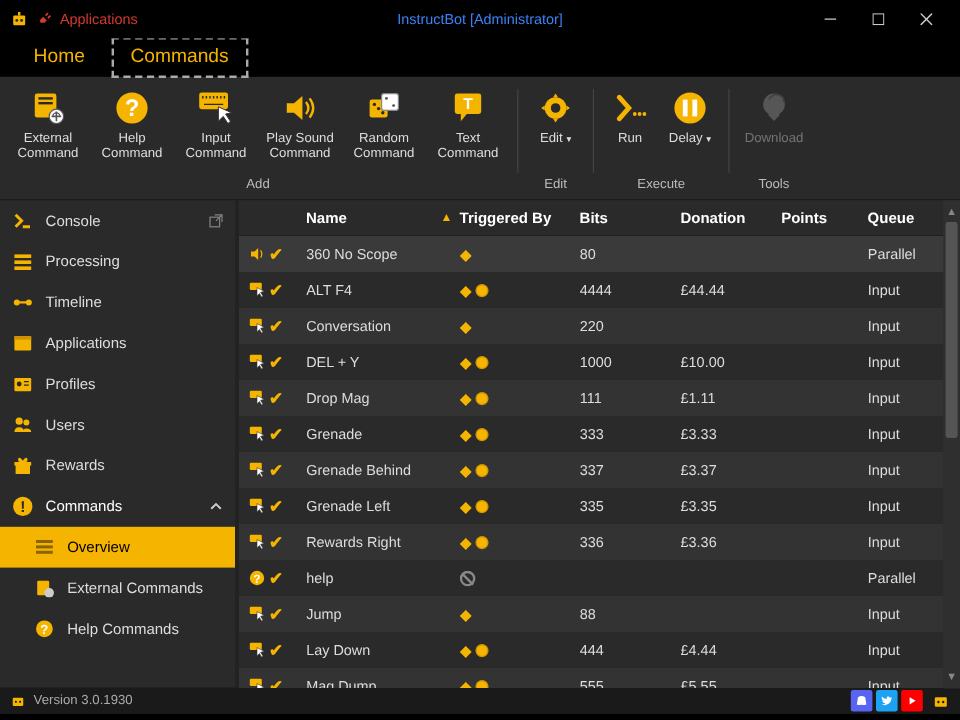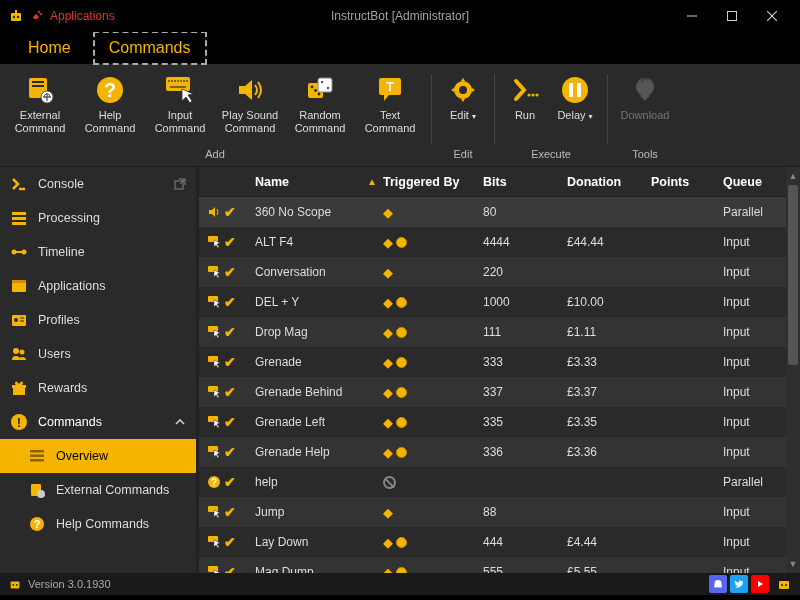--- a/index.html
+++ b/index.html
@@ -1,21 +1,21 @@
 <!DOCTYPE html>
 <html><head>
 <meta charset="utf-8">
 <style>
 * { margin: 0; padding: 0; box-sizing: border-box; font-family: "Segoe UI", Arial, sans-serif; }
 body { background: #000; width: 800px; height: 600px; overflow: hidden; color: #ccc; font-size: 13px; }
 
 
 .titlebar { height: 32px; background: #000; display: flex; align-items: center; padding: 0 8px; position: relative; }
 .titlebar .status { display: flex; align-items: center; gap: 6px; }
-.titlebar .title { position: absolute; left: 50%; transform: translateX(-50%); color: #a3a3a3; font-size: 12px; }
+.titlebar .title { position: absolute; left: 50%; transform: translateX(-50%); color: #3b82f6; font-size: 12px; }
 .titlebar .winbtns { margin-left: auto; display: flex; gap: 0; }
 .titlebar .winbtn { width: 40px; height: 28px; display: flex; align-items: center; justify-content: center; color: #ccc; }
 
 
 .menurow { height: 32px; background: #000; display: flex; align-items: center; padding-left: 14px; gap: 8px; }
 .menurow .tab { padding: 6px 14px; color: #f5b400; font-size: 16px; }
 .menurow .tab.active { border: 2px dashed #aaa; }
 
 
 .ribbon { background: #2a2a2a; padding: 6px 6px 2px 6px; display: flex; gap: 3px; border-bottom: 1px solid #1a1a1a; }
@@ -571,21 +571,21 @@
         <div class="trow">
           <div class="td col-icons">
             <span>
               <svg width="14" height="14" viewBox="0 0 14 14">
                 <rect x="1" y="1" width="10" height="6" rx="1" fill="#f5b400"></rect>
                 <path d="M7 5 L7 12 L9 10 L11 13 L12 12 L10 9 L13 8 Z" fill="#fff" stroke="#333" stroke-width="0.5"></path>
               </svg>
             </span>
             <span class="i-check">✔</span>
           </div>
-          <div class="td col-name">Grenade Help</div>
+          <div class="td col-name">Rewards Right</div>
           <div class="td col-trig" style="width:100px">
             <span class="i-diamond" title="bits">◆</span>
             <span class="i-coin" title="donation"></span>
           </div>
           <div class="td col-bits">336</div>
           <div class="td col-don">£3.36</div>
           <div class="td col-pts"></div>
           <div class="td col-queue">Input</div>
         </div>
         <div class="trow">

